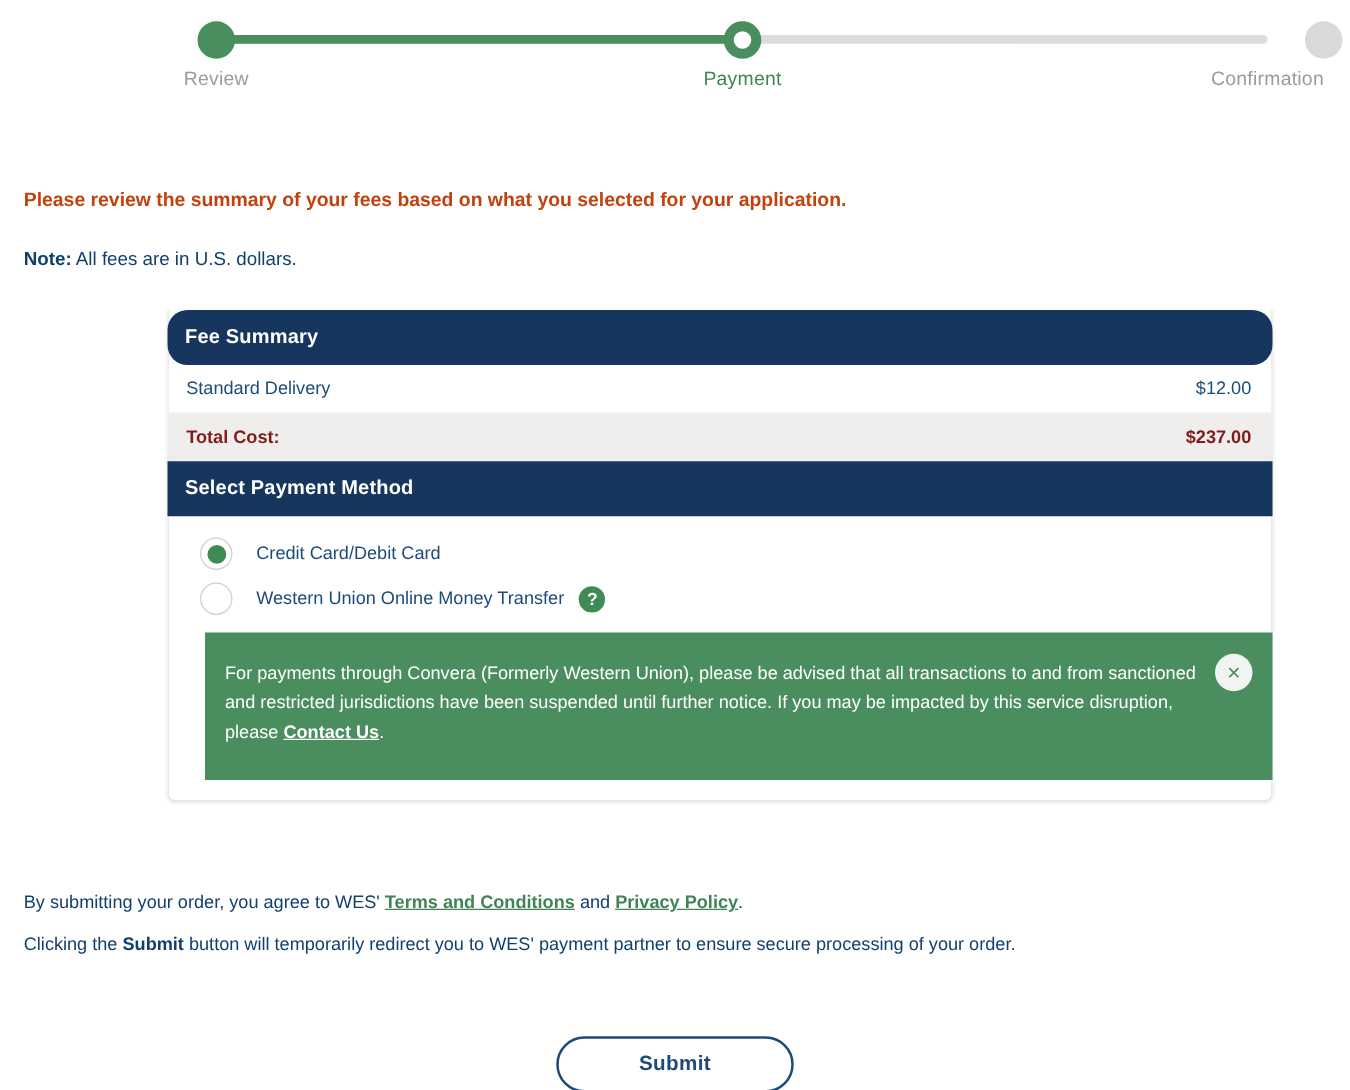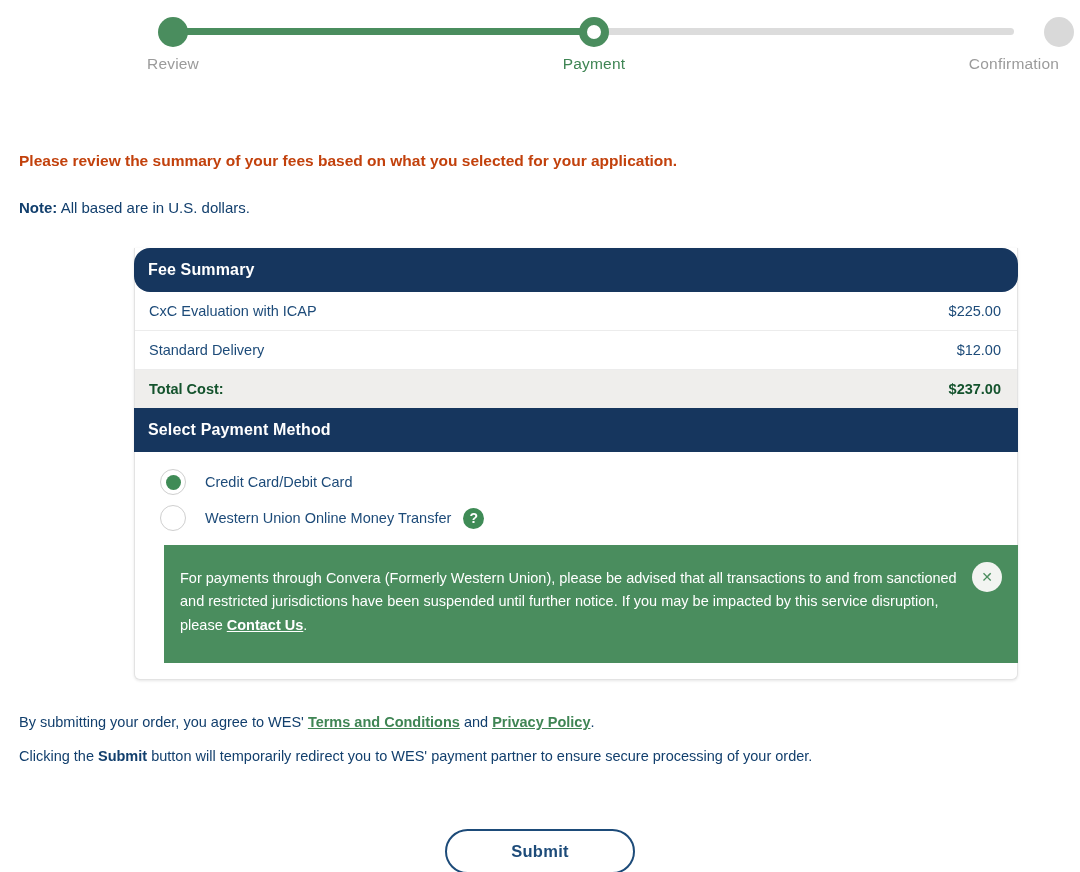--- a/index.html
+++ b/index.html
@@ -66,21 +66,21 @@
   .bar.first { margin-top: 0; border-radius: 16px; }
 
   .fee-row {
     display: flex; justify-content: space-between; align-items: center;
     padding: 11px 16px 11px 14px;
     font-size: 14.5px; color: #1d4b79;
     border-bottom: 1px solid #ececec;
     background: #ffffff;
   }
   .fee-row.total {
-    background: #efeeec; font-weight: bold; color: #14532d;
+    background: #efeeec; font-weight: bold; color: #7f1d1d;
     border-bottom: 0;
   }
   .fee-label { }
   .fee-amount { }
 
   
   .methods { padding: 17px 14px 16px 14px; }
   .method {
     display: flex; align-items: center; margin-bottom: 10px;
   }
@@ -162,31 +162,27 @@
     </div>
 
     <div class="step" id="step-2">
       <div class="step-dot todo"></div>
       <div class="step-label">Confirmation</div>
     </div>
   </div>
 
   <div class="intro">
     <div class="intro-title">Please review the summary of your fees based on what you selected for your application.</div>
-    <div class="intro-note"><b>Note:</b><span> All based are in U.S. dollars.</span></div>
+    <div class="intro-note"><b>Note:</b><span> All fees are in U.S. dollars.</span></div>
   </div>
 
   <div class="card">
 
     <div class="bar first">Fee Summary</div>
 
-    <div class="fee-row">
-      <span class="fee-label">CxC Evaluation with ICAP</span>
-      <span class="fee-amount">$225.00</span>
-    </div>
 
     <div class="fee-row">
       <span class="fee-label">Standard Delivery</span>
       <span class="fee-amount">$12.00</span>
     </div>
 
     <div class="fee-row total">
       <span class="fee-label">Total Cost:</span>
       <span class="fee-amount">$237.00</span>
     </div>

